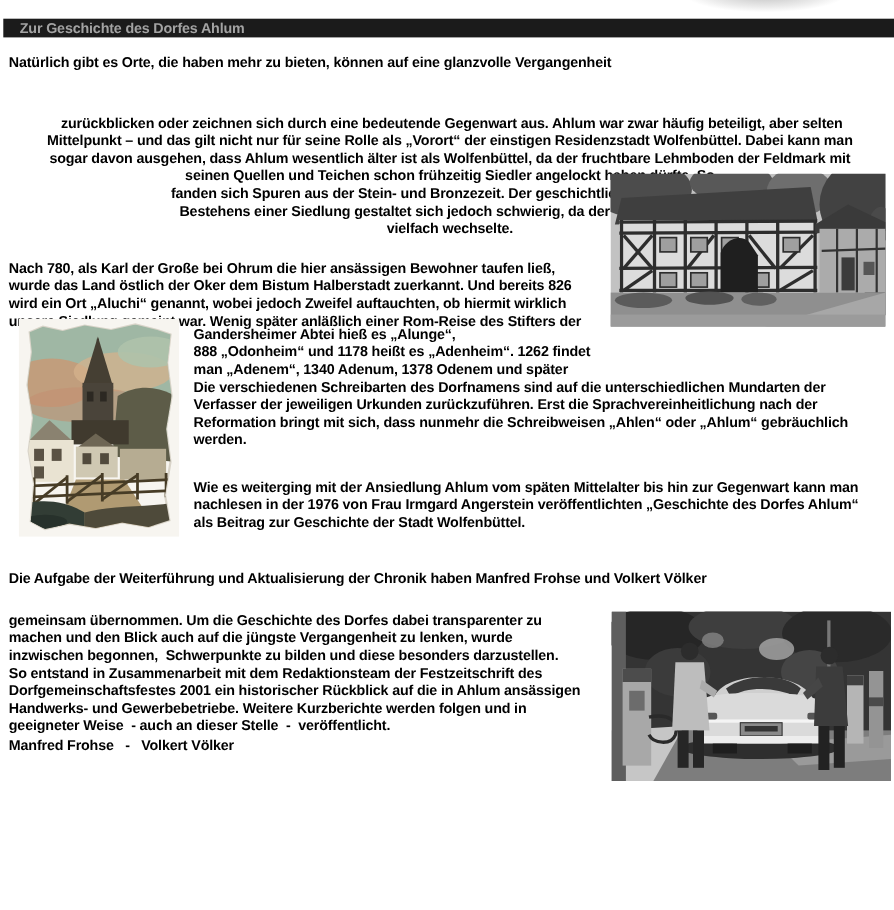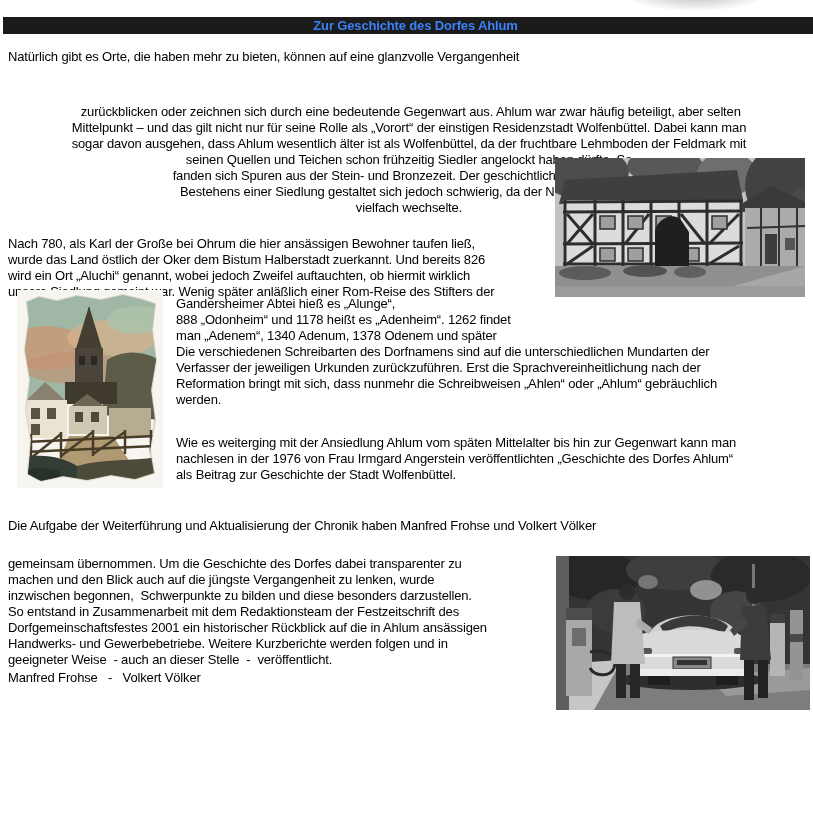--- a/index.html
+++ b/index.html
@@ -5,26 +5,26 @@
   html,body{margin:0;padding:0;background:#ffffff;}
   #page{
     position:relative;
     width:813px;height:827px;
     background:#ffffff;
     overflow:hidden;
     font-family:"Liberation Sans","DejaVu Sans",sans-serif;
     font-size:13px;line-height:16px;color:#000000;
     letter-spacing:-0.15px;
   }
-  .seg{position:absolute;white-space:pre-wrap;}
+  .seg{position:absolute;white-space:pre-wrap;font-weight:bold;}
   .headerbar{
     position:absolute;left:3px;top:17px;right:0;height:17px;
-    background:#1b1b1b;color:#3b82f6;
+    background:#1b1b1b;color:#a3a3a3;
     font-weight:bold;line-height:17px;
-    padding-left:15px;box-sizing:border-box;text-align:center;
+    padding-left:15px;box-sizing:border-box;
   }
   .smudge{
     position:absolute;left:598px;top:0;width:195px;height:17px;
     background:radial-gradient(ellipse 95px 22px at 50% -6px, rgba(110,110,110,0.45), rgba(160,160,160,0.22) 55%, rgba(255,255,255,0) 78%);
   }
   .photo{position:absolute;display:block;}
   .photo svg{display:block;}
 </style>
 </head>
 <body>

